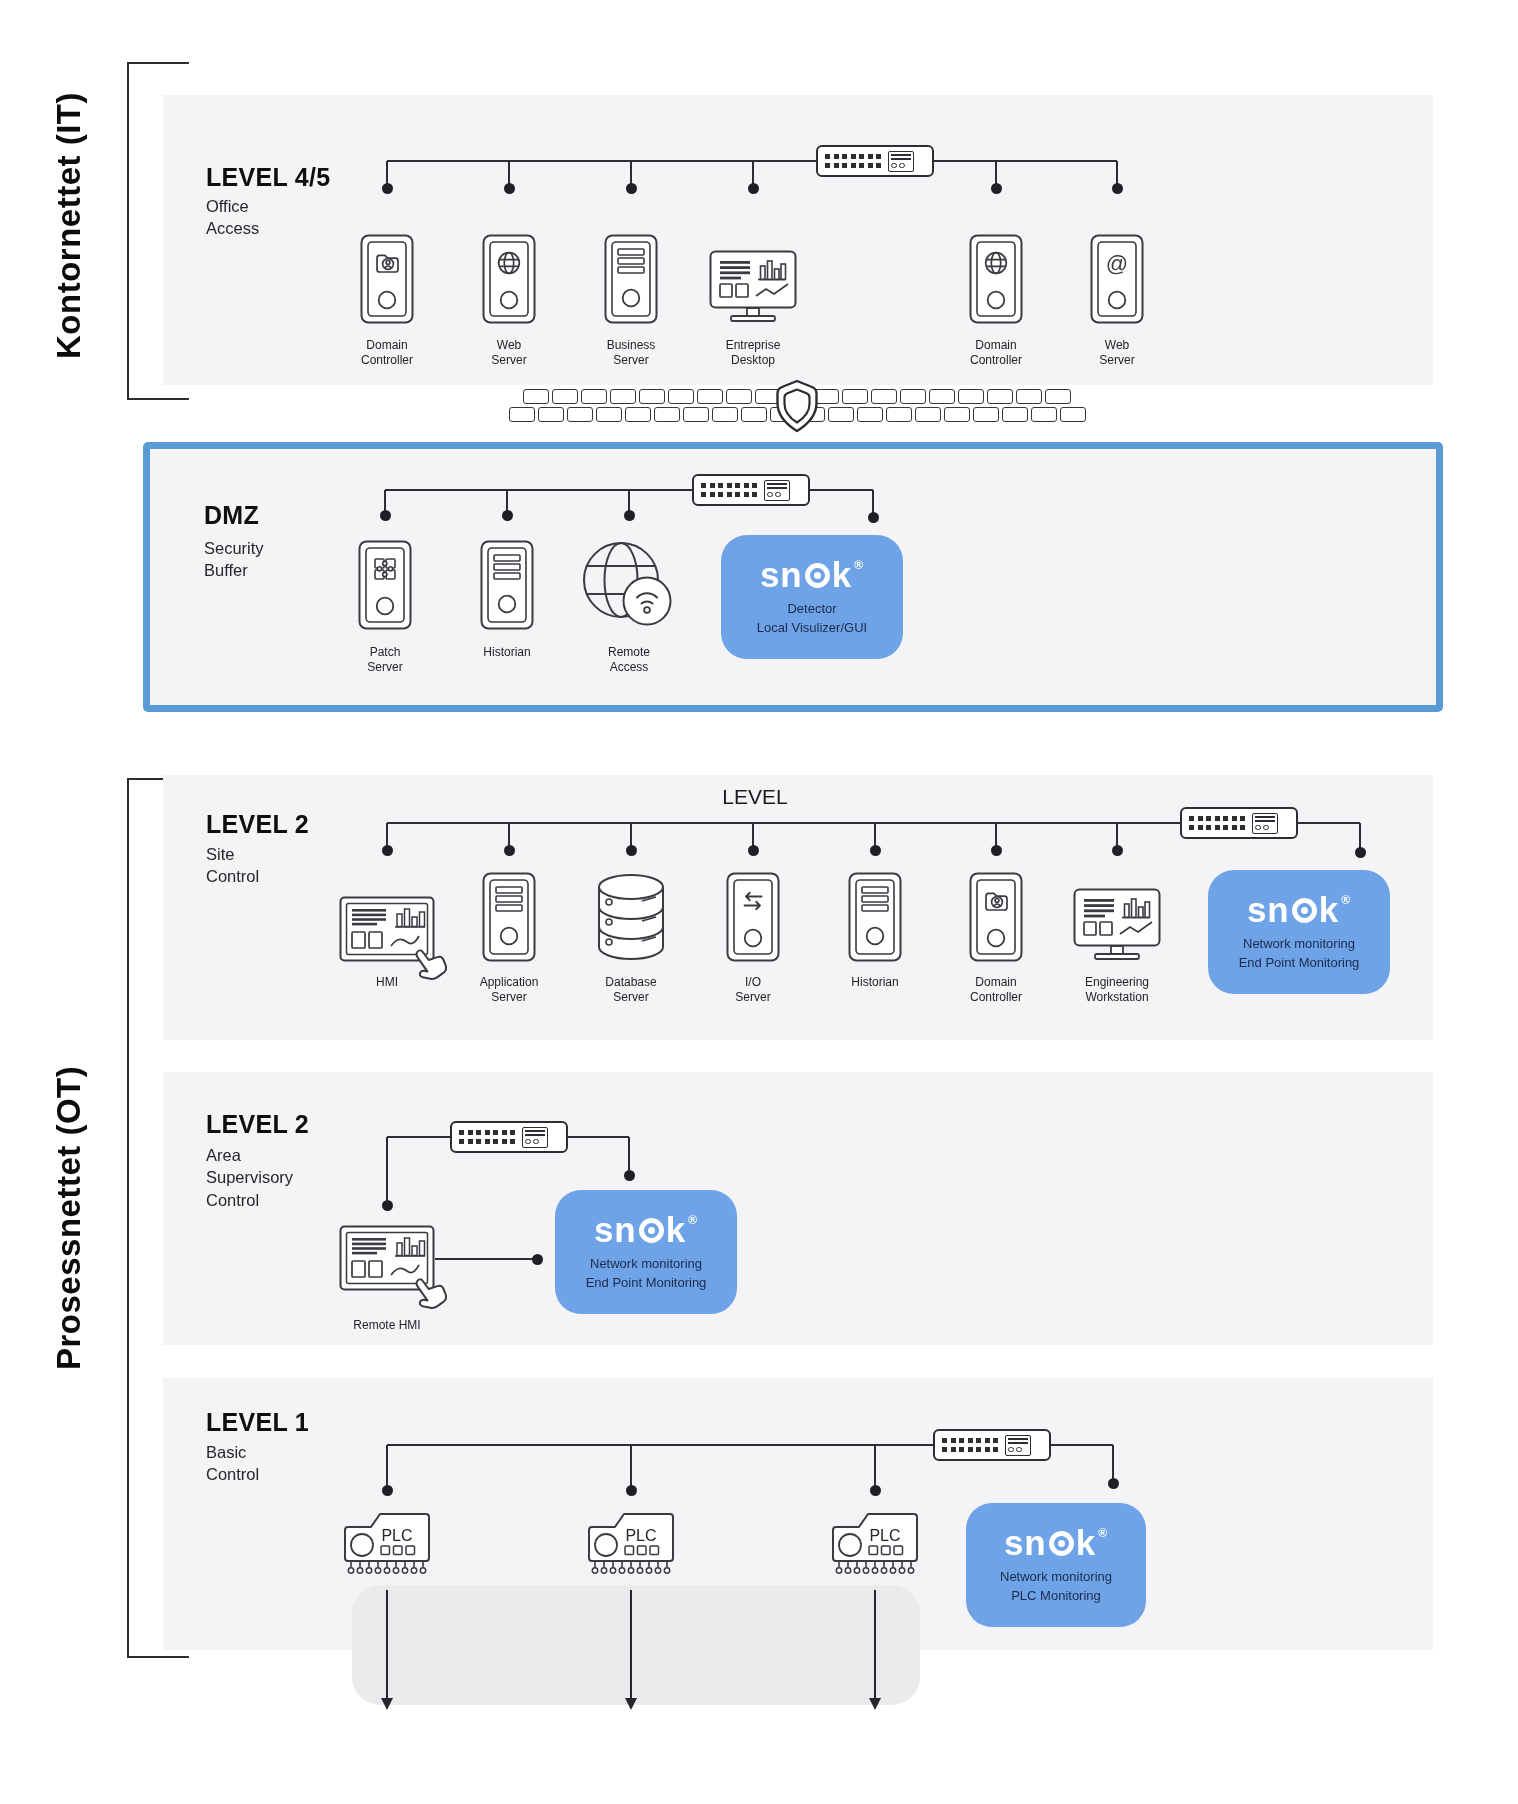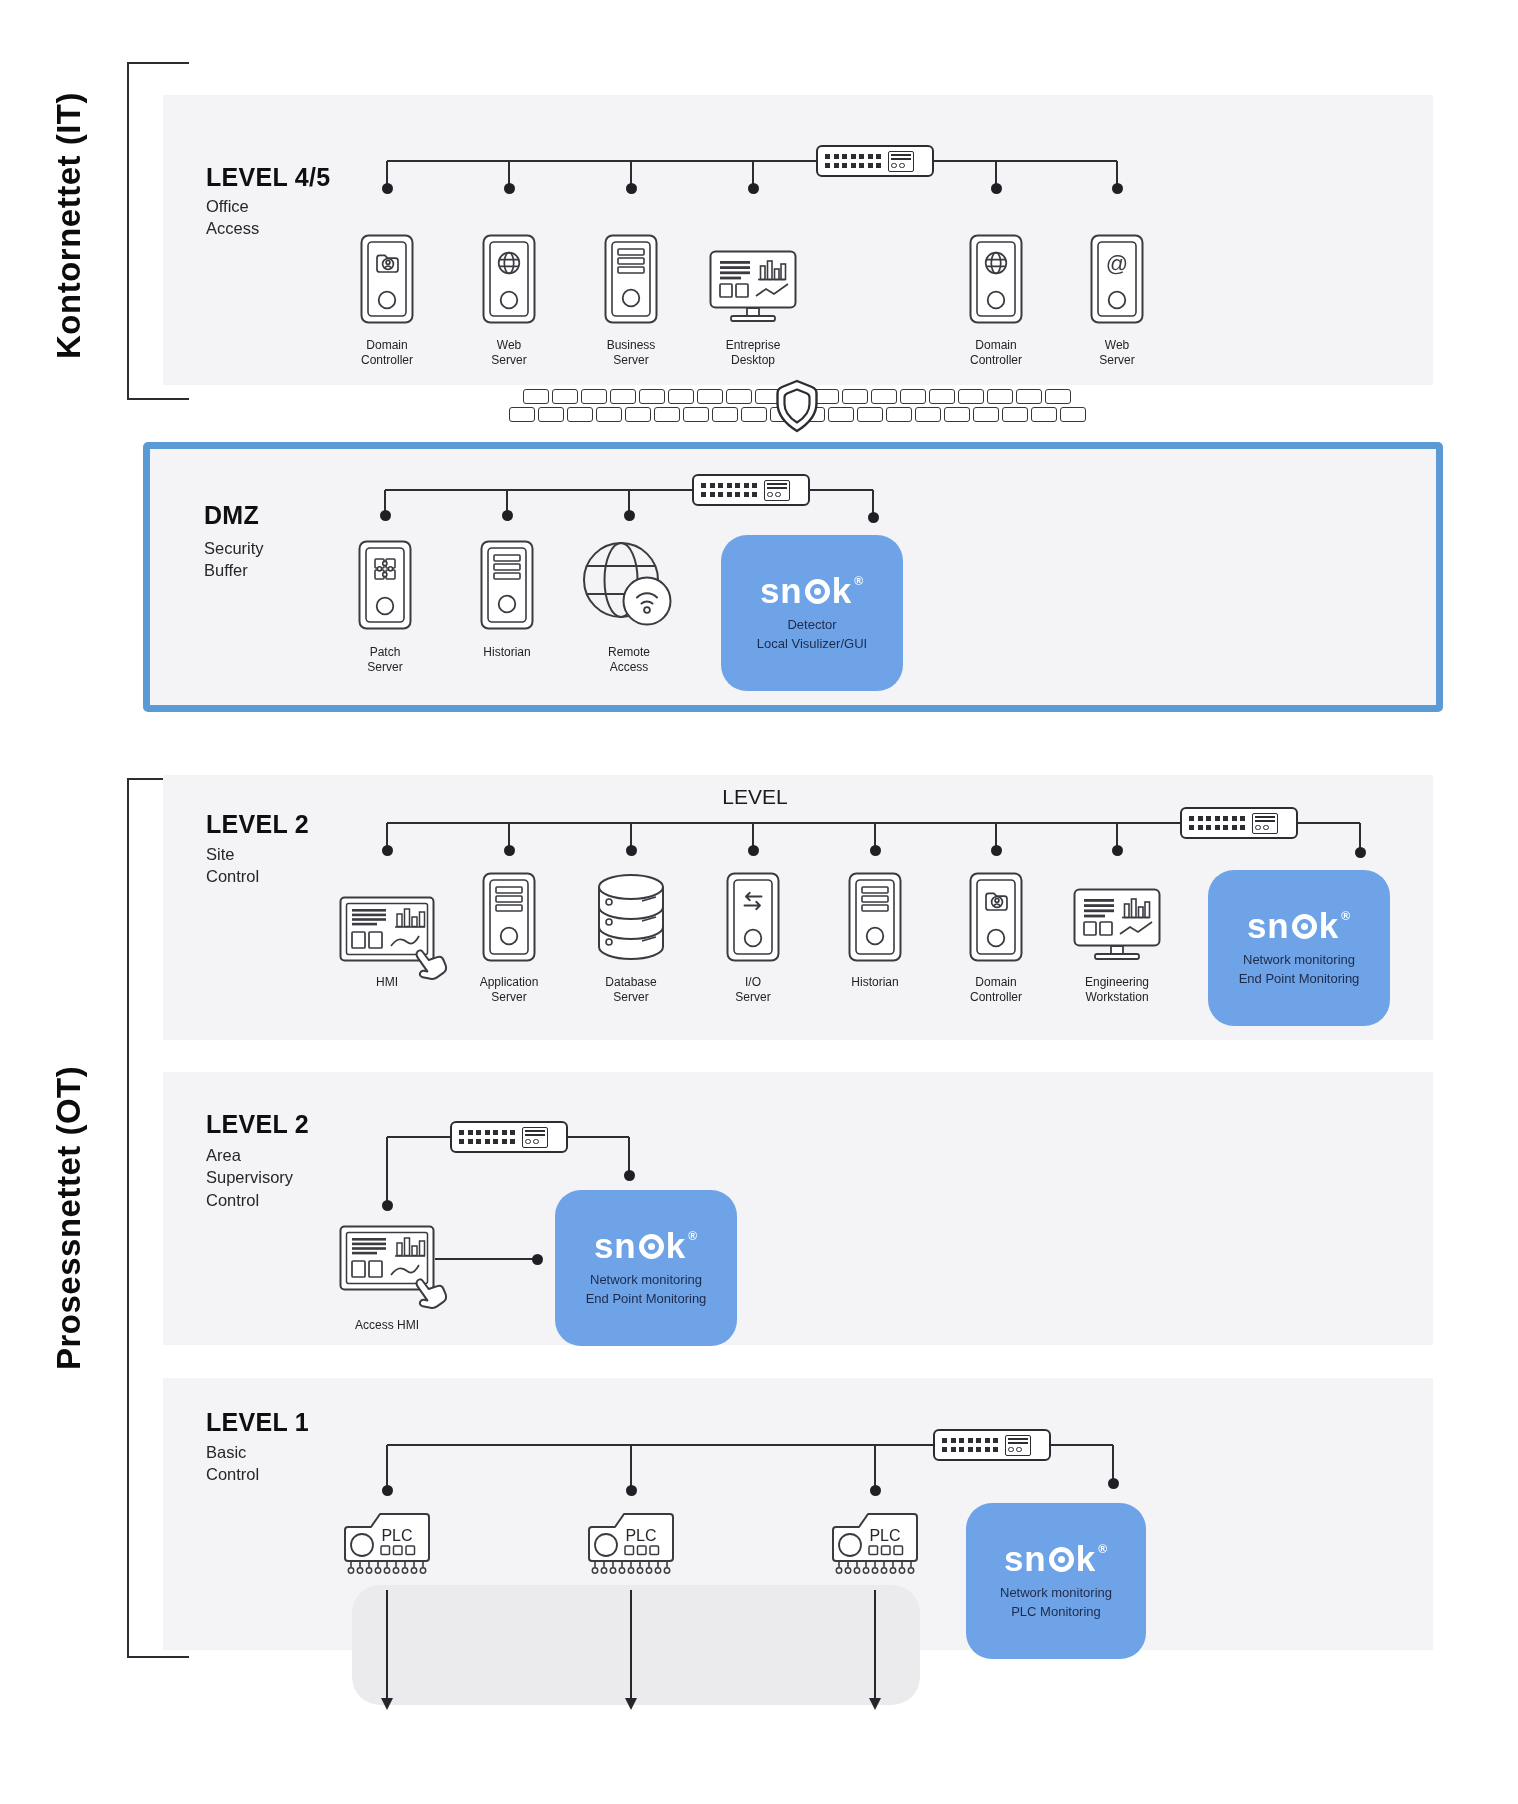--- a/index.html
+++ b/index.html
@@ -24,21 +24,21 @@
   .sw-dot{background:#2c2d33;}
   .sw-panel{width:26px;height:21px;border:1.8px solid #2c2d33;border-radius:2px;display:flex;flex-direction:column;
             justify-content:center;gap:2px;padding:2px;box-sizing:border-box;}
   .sw-line{height:2px;background:#2c2d33;}
   .sw-circles{display:flex;gap:2.5px;margin-top:1px;}
   .sw-circ{width:5.5px;height:5.5px;border:1.3px solid #2c2d33;border-radius:50%;box-sizing:border-box;}
   .dev{position:absolute;z-index:3;}
   .dev svg{display:block;}
   .dev-label{position:absolute;width:150px;text-align:center;font-size:12px;color:#222327;line-height:1.28;z-index:3;}
   .hand-badge{position:absolute;right:-14px;bottom:-22px;}
-  .snok{position:absolute;width:182px;height:156px;background:var(--snok-blue,#6ea3e7);border-radius:26px;
+  .snok{position:absolute;width:182px;height:124px;background:var(--snok-blue,#6ea3e7);border-radius:26px;
         display:flex;flex-direction:column;align-items:center;justify-content:center;gap:7px;z-index:4;}
   .snok-logo{display:flex;align-items:center;color:#fff;font-weight:bold;font-size:35px;line-height:1;letter-spacing:1px;}
   .snok-o{width:25px;height:25px;border:5.5px solid #fff;border-radius:50%;box-sizing:border-box;position:relative;margin:2px 2px 0;}
   .snok-o::after{content:'';position:absolute;inset:0;margin:auto;width:7px;height:7px;border-radius:50%;background:#fff;}
   .snok-reg{font-size:12px;align-self:flex-start;margin-top:2px;margin-left:2px;}
   .snok-sub{color:var(--snok-subtext,#1e2a4a);font-size:13px;line-height:1.5;text-align:center;font-weight:500;}
   .firewall{position:absolute;left:523px;top:389px;width:548px;height:34px;z-index:2;}
   .brick-row{position:absolute;display:flex;gap:3px;}
   .brick{width:26px;height:15px;background:#fff;border:1.6px solid #36373d;border-radius:3px;box-sizing:border-box;flex:0 0 auto;}
   .shield-wrap{position:absolute;left:251px;top:-10px;z-index:3;}
@@ -678,21 +678,21 @@
             <path d="M52,50 q8,-11 16,-4 q6,5 12,-6"></path>
           </g>
         </svg>
         <div class="hand-badge">
           <svg width="38" height="40" viewBox="0 0 38 40">
   <path transform="rotate(-35 19 20)" d="M15,3 c2.6,-1.4 5,0.4 5,3 l0.2,10 l8.8,2.6 c2.8,0.8 4,2.8 3.4,5.6 l-1.2,5.4 c-0.8,3.4 -3.2,5.4 -6.8,5.4 l-7.4,0 c-2.4,0 -4.4,-0.9 -6,-2.6 l-5.6,-5.8 c-1.6,-1.7 -1.4,-3.9 0.4,-5 c1.5,-0.9 3.2,-0.6 4.4,0.6 l2.4,2.4 l0,-16.6 c0,-2.3 0.8,-4.2 2.4,-5 z" fill="#fff" stroke="#3a3b41" stroke-width="2" stroke-linejoin="round"></path>
           </svg>
         </div>
       </div>
       <div class="dev-label" style="left: 149px; top: 246px;">
-        <div>Access HMI</div>
+        <div>Remote HMI</div>
       </div>
     </div>
 
   <div class="panel" id="p-l1" style="left:163px;top:1378px;width:1270px;height:272px;">
     <div class="sec-head" style="left:43px;top:30px;">
       <div class="sec-title">LEVEL 1</div>
     </div>
     <div class="sec-sub" style="left:43px;top:63px;">
       <div>Basic</div>
       <div>Control</div>

